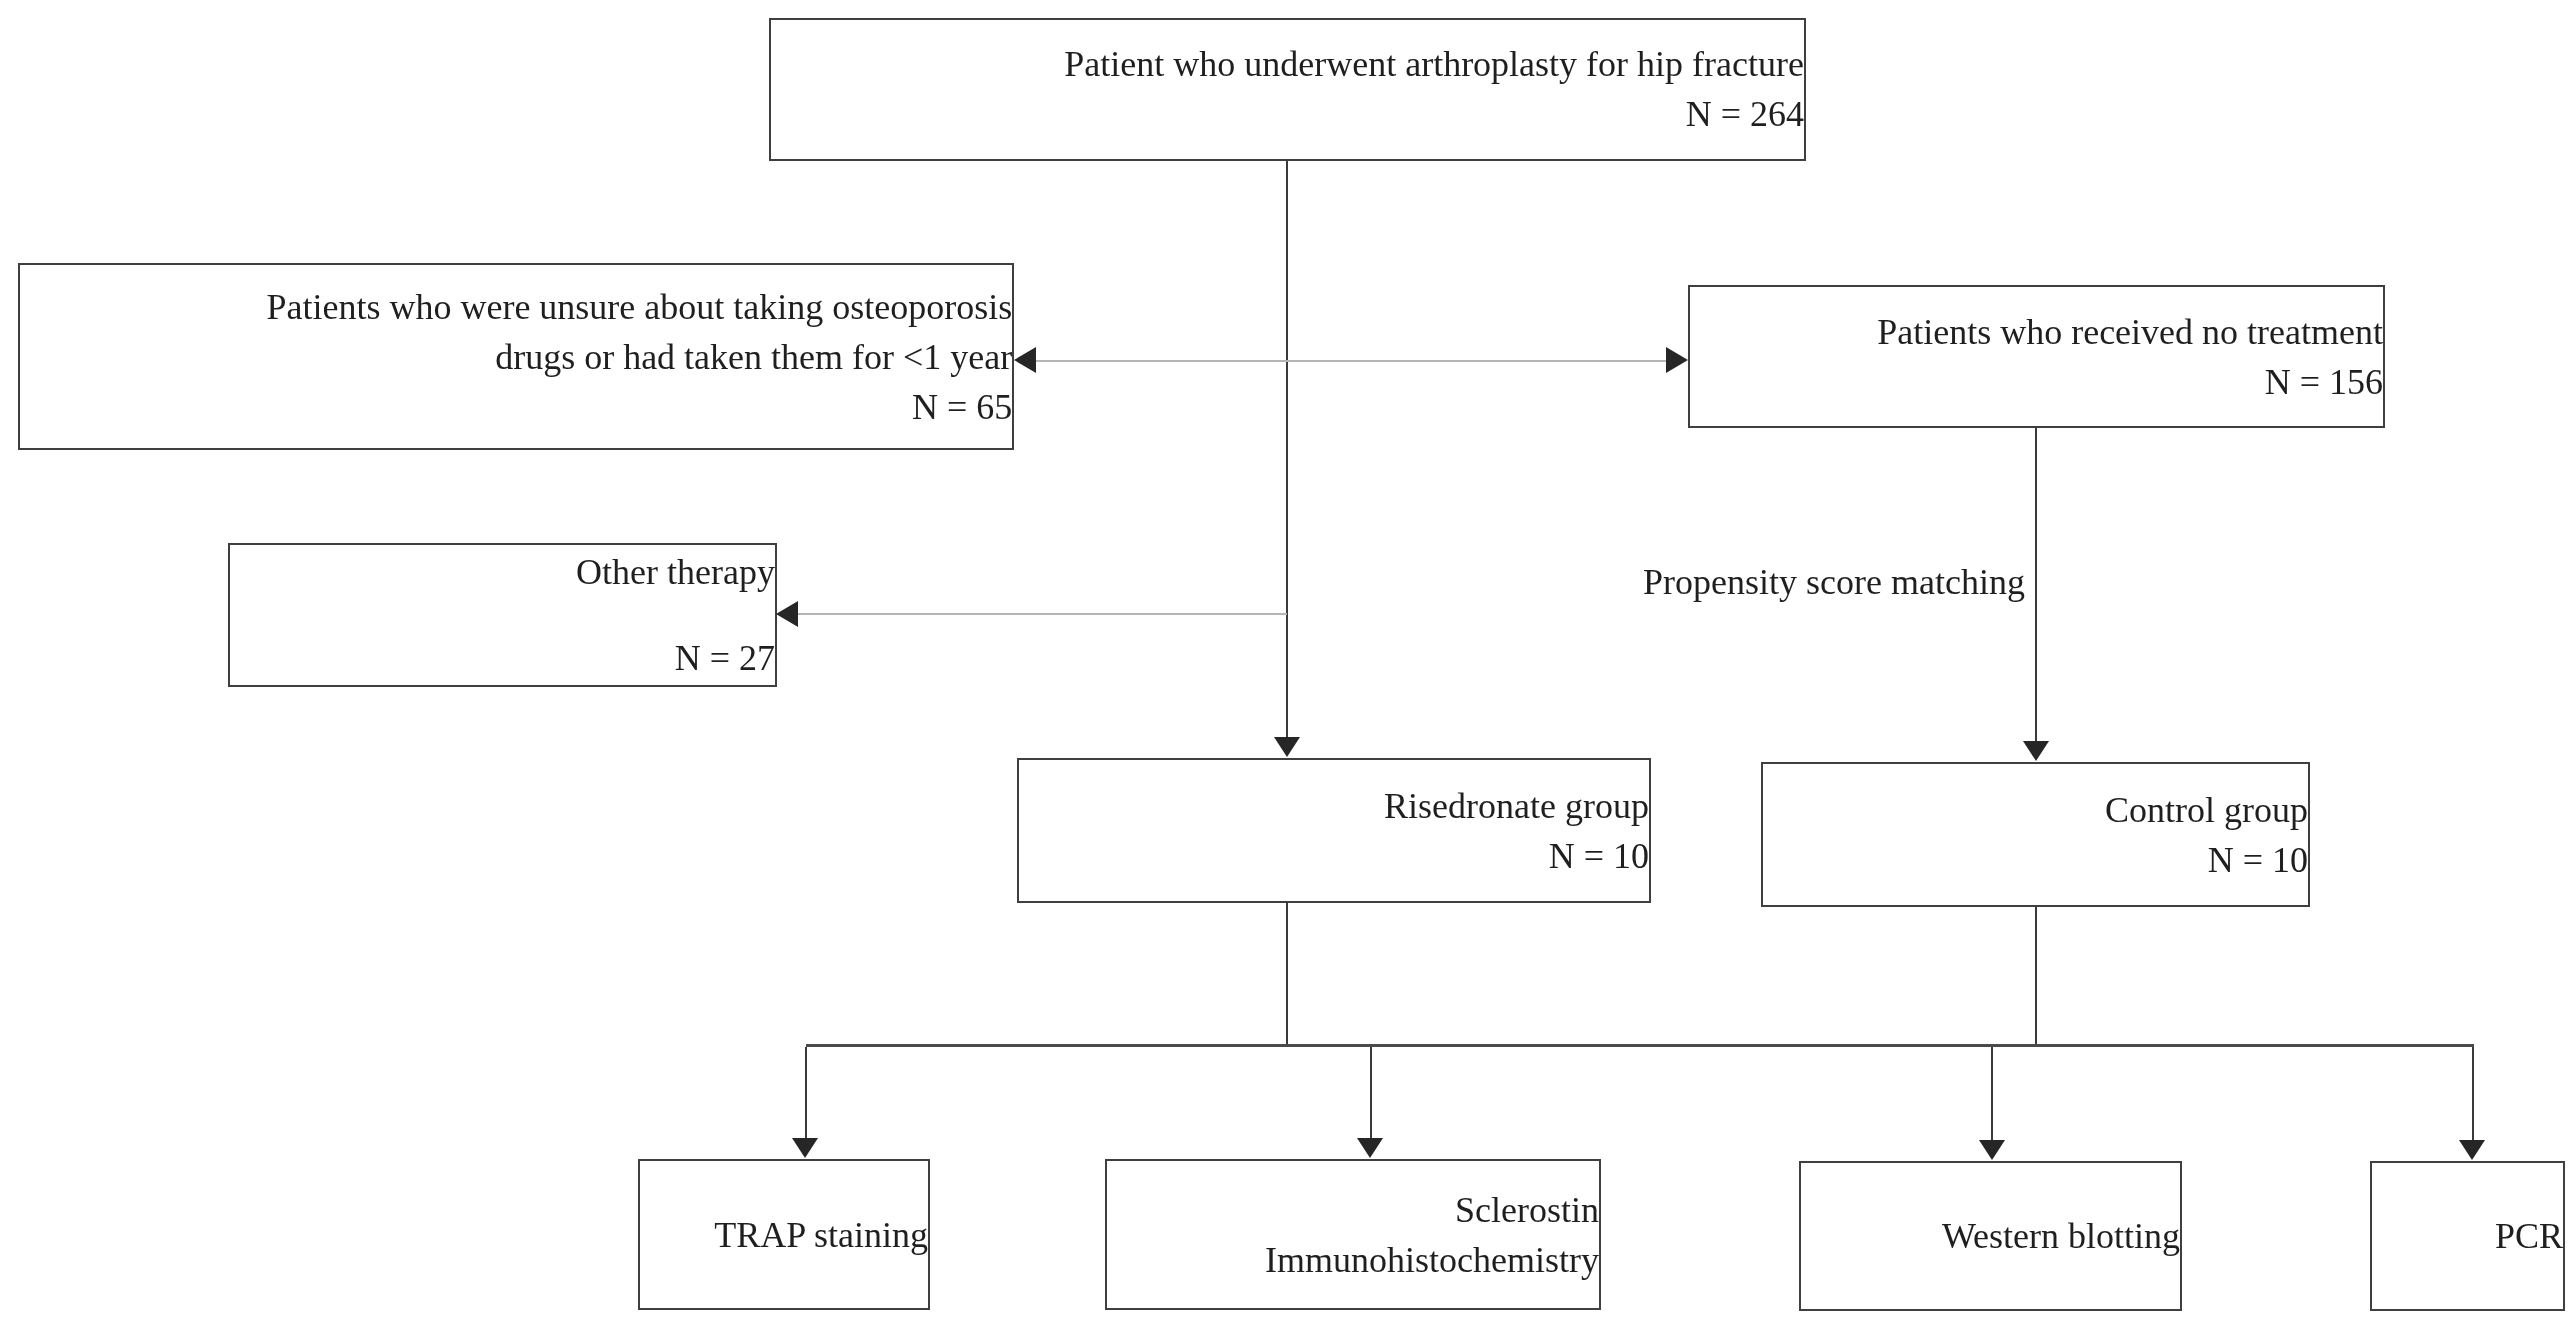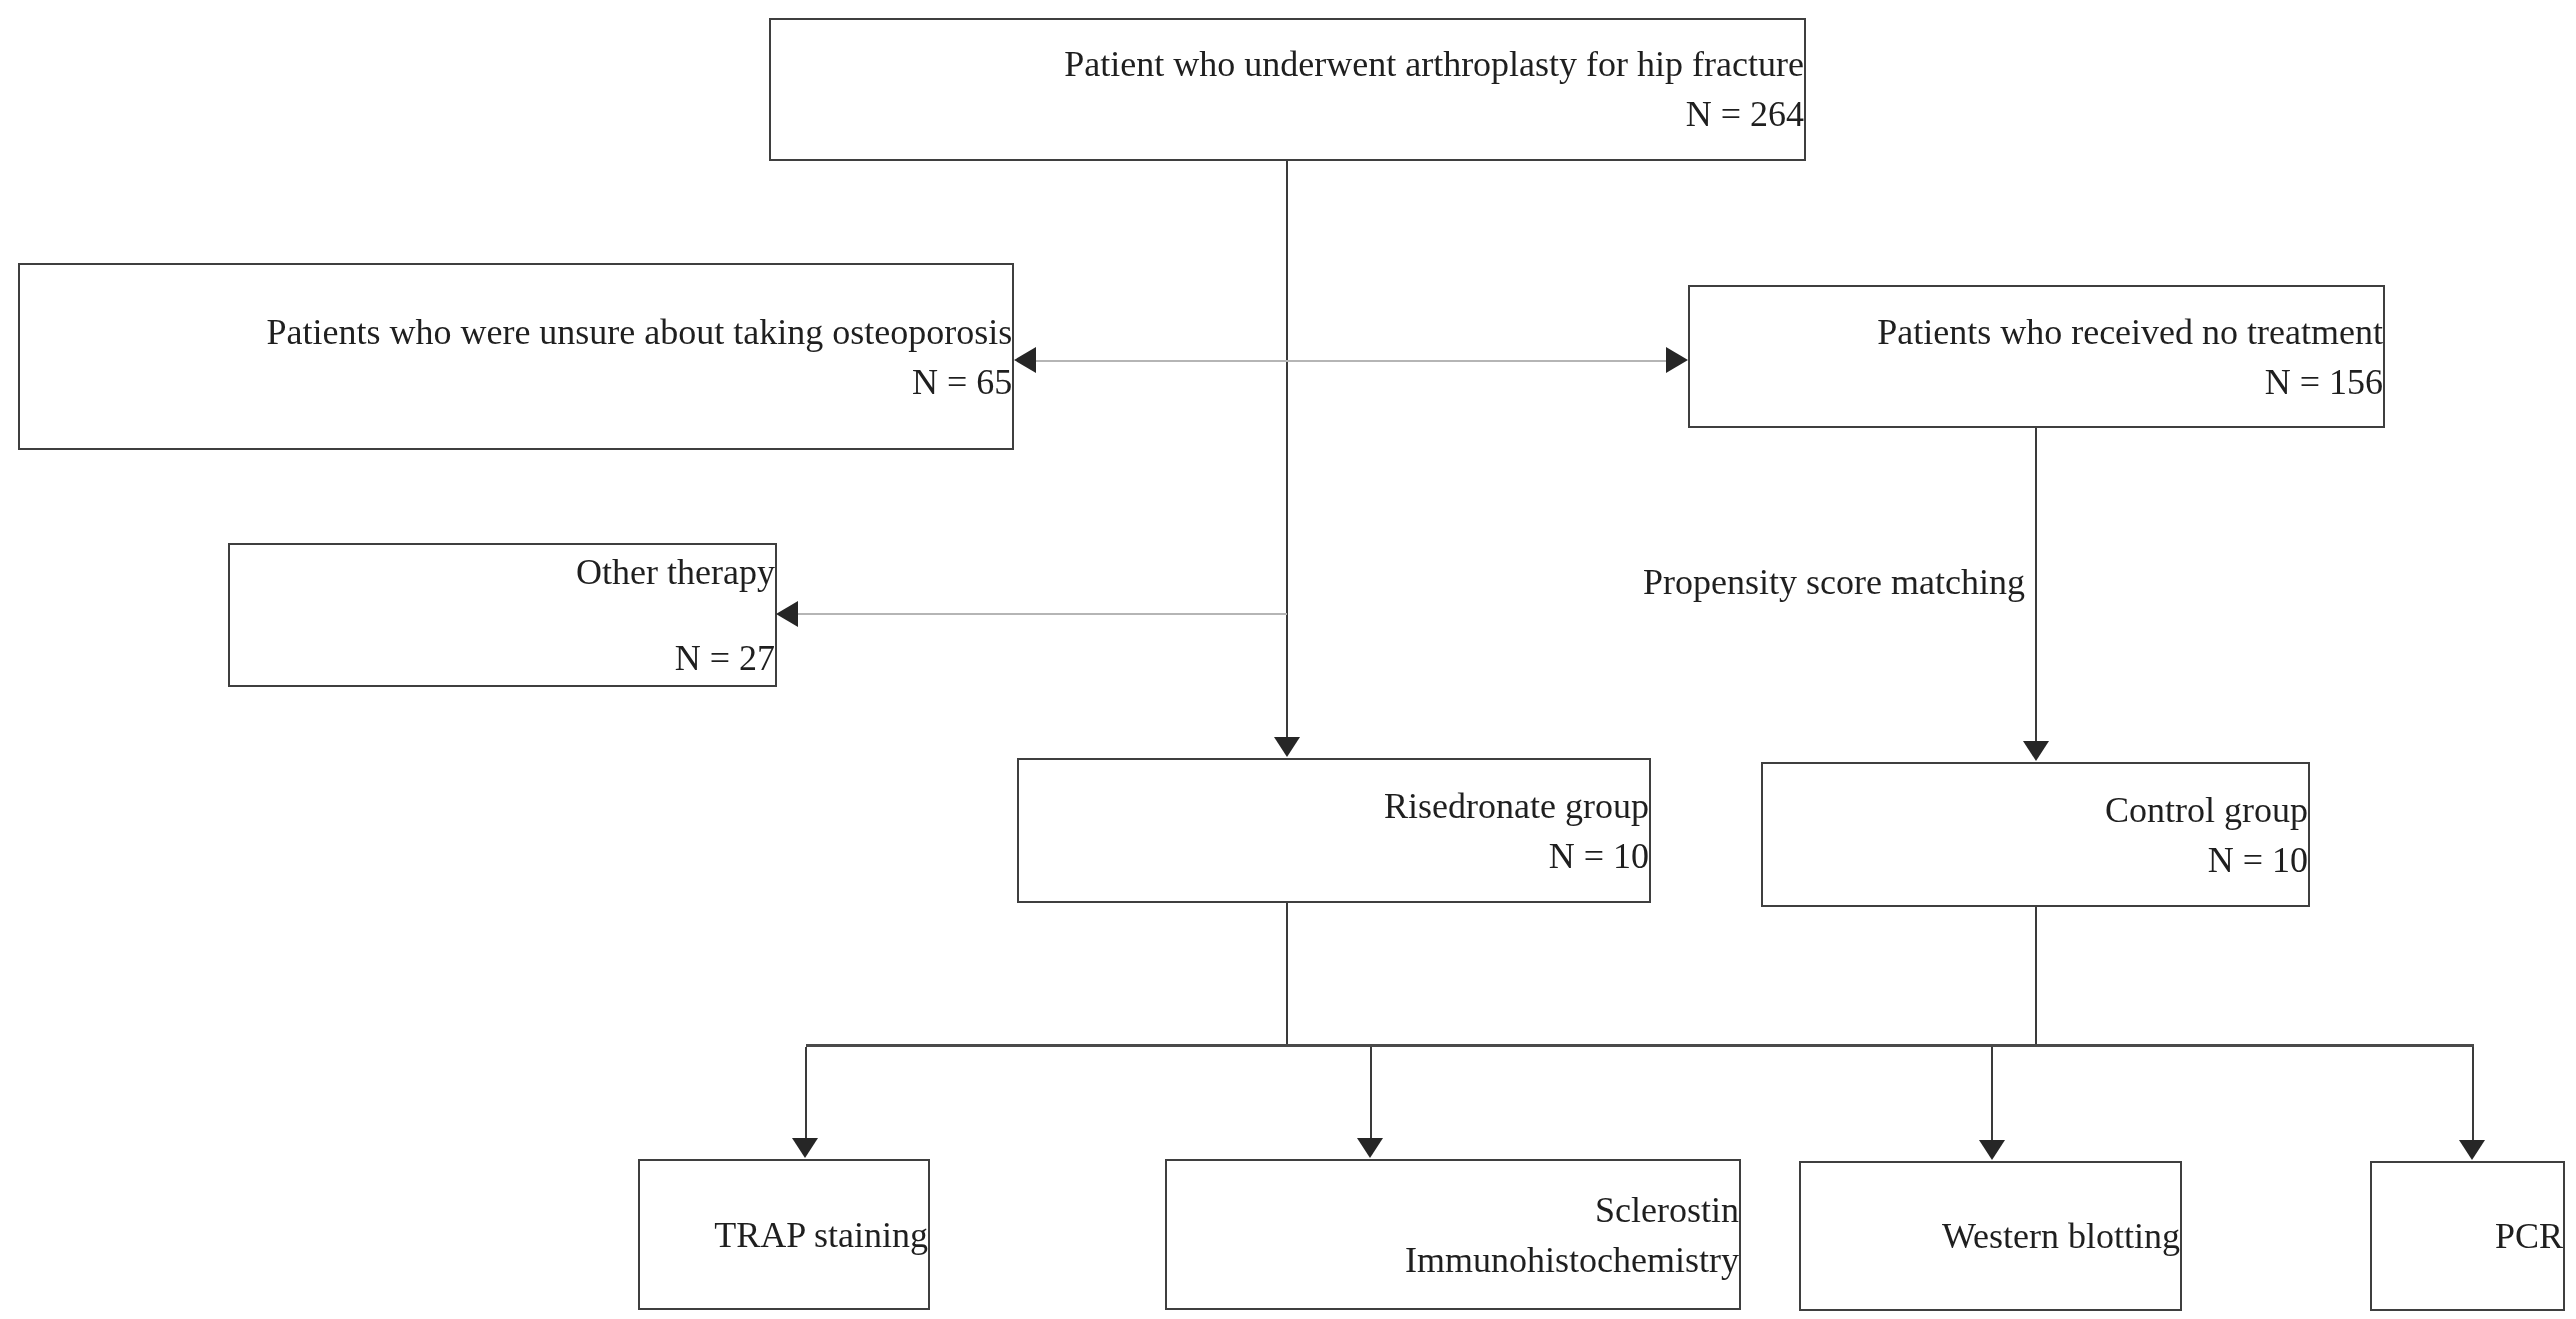--- a/index.html
+++ b/index.html
@@ -25,21 +25,21 @@
   .ah-right{border-top:13.5px solid transparent;border-bottom:13.5px solid transparent;border-left:22px solid #262626;}
 
   
   .b-top   {left:769px;  top:17.5px;   width:1037px; height:143px;}
   .b-excl  {left:18.3px;   top:263px;  width:996px; height:187px;}
   .b-notreat{left:1688px;top:285px;  width:697px;  height:143px;padding-left:34px;}
   .b-other {left:228px;  top:543px;  width:549px;  height:144px;gap:36px;}
   .b-rise  {left:1017px; top:758px;  width:634px;  height:145px;}
   .b-ctrl  {left:1761px; top:762px;  width:549px;  height:145px;}
   .b-trap  {left:638px;  top:1159px; width:292px;  height:151px;}
-  .b-scler {left:1165px; top:1159px; width:576px;  height:151px;}
+  .b-scler {left:1105px; top:1159px; width:496px;  height:151px;}
   .b-west  {left:1799px; top:1161px; width:383px;  height:150px;}
   .b-pcr   {left:2370px; top:1161px; width:195px;  height:150px;}
 
   
   .l-vmain  {left:1286px; top:161px;  width:2.4px;    height:577px;}
   .l-hdouble{left:1031px; top:360px;  width:638px;  height:2.4px;}
   .l-hother {left:795px;  top:613px;  width:492px;  height:2.4px;}
   .l-vnotreat{left:2035px;top:428px;  width:2.4px;    height:313px;}
   .l-vrise  {left:1286px; top:903px; width:2.4px;    height:143px;}
   .l-vctrl  {left:2035px; top:907px; width:2.4px;    height:139px;}
@@ -66,20 +66,21 @@
 
 <div class="canvas">
 
   <div class="box b-top">
     <span>Patient who underwent arthroplasty for hip fracture</span>
     <span>N = 264</span>
   </div>
 
   <div class="box b-excl">
     <span>Patients who were unsure about taking osteoporosis</span>
+    <span>drugs or had taken them for &lt;1 year</span>
     <span>N = 65</span>
   </div>
 
   <div class="box b-notreat">
     <span>Patients who received no treatment</span>
     <span>N = 156</span>
   </div>
 
   <div class="box b-other">
     <span>Other therapy</span>

